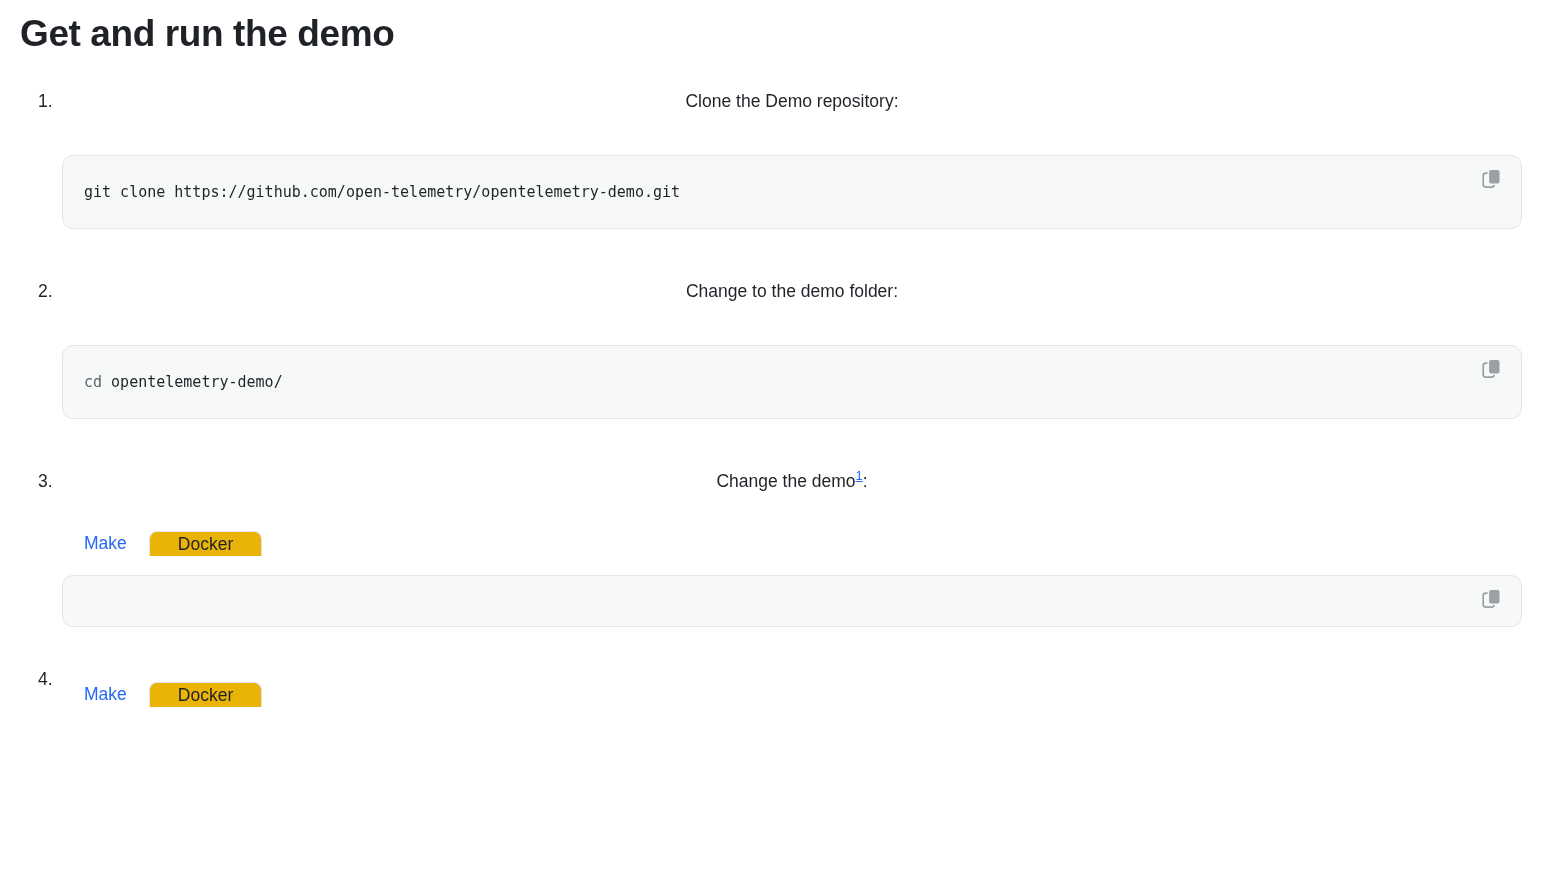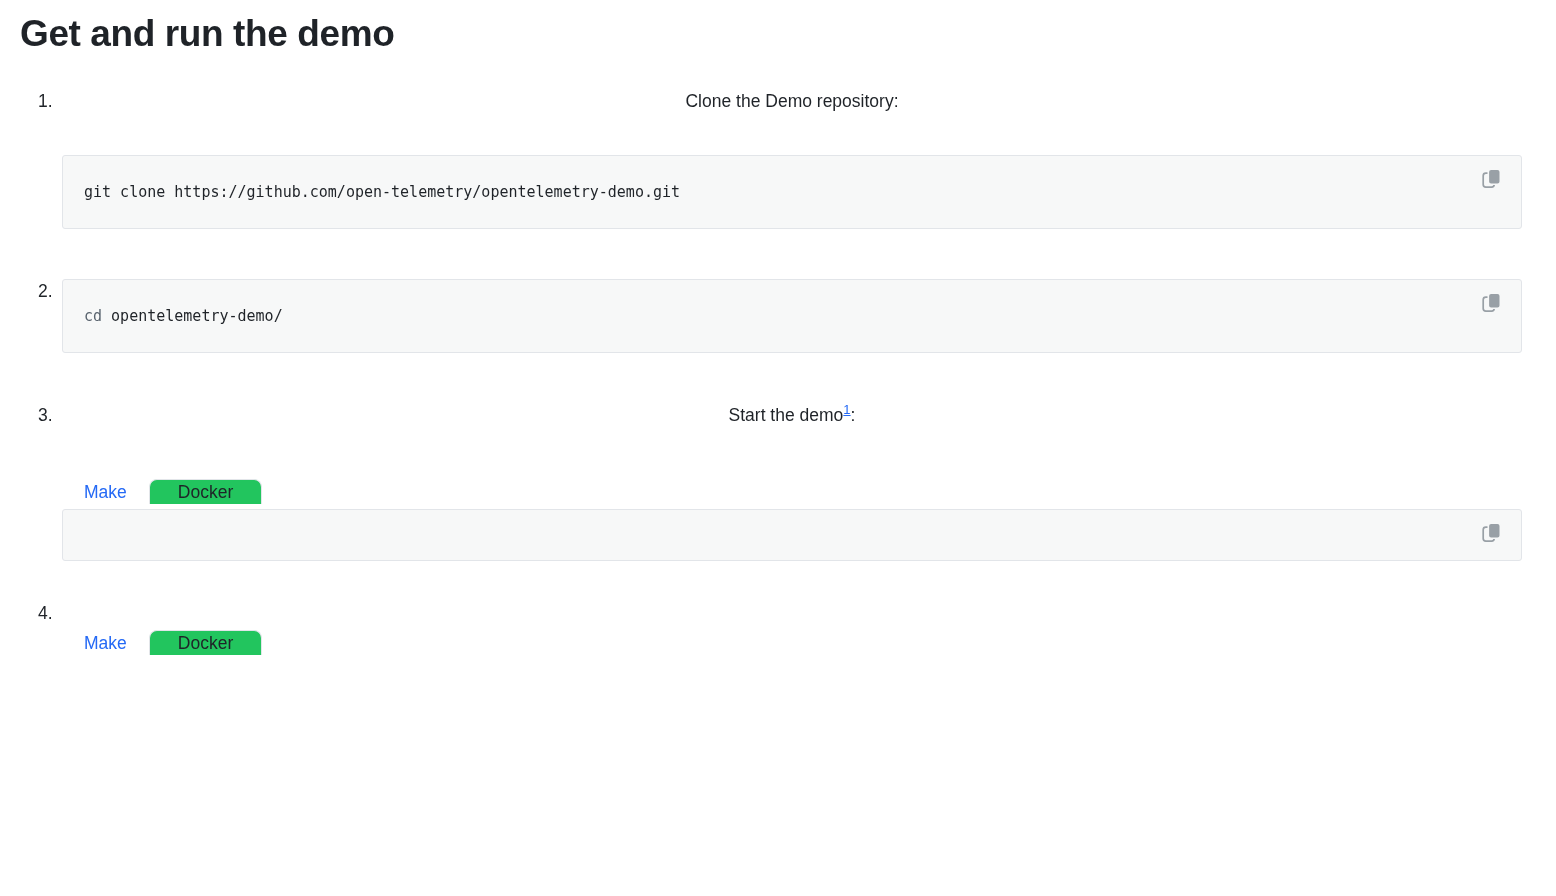--- a/index.html
+++ b/index.html
@@ -45,21 +45,21 @@
   sup.footnote a {
     color: var(--accent-blue, #2469f5);
     text-decoration: underline;
     cursor: pointer;
   }
   .codeblock {
     position: relative;
     margin-top: 42px;
     background: var(--code-bg, #f7f8f8);
     border: 1px solid var(--border, #e3e6ea);
-    border-radius: 3px;
+    border-radius: 11px;
     padding: 25px 70px 25px 21px;
     box-sizing: border-box;
   }
   .codeline {
     font-family: "DejaVu Sans Mono", "Liberation Mono", monospace;
     font-size: 15px;
     line-height: 22px;
     white-space: pre;
     color: var(--text, #1f2328);
   }
@@ -71,36 +71,36 @@
     width: 26px;
     height: 26px;
     background: transparent;
     border: none;
     padding: 2px;
     cursor: pointer;
     line-height: 0;
   }
   .tabs {
     display: flex;
-    align-items: flex-end;
+    align-items: center;
     height: 54px;
     margin-top: 23px;
   }
   .tab {
     display: flex;
     align-items: center;
     font-size: 17.5px;
   }
   .tab.inactive {
     color: var(--accent-blue, #2469f5);
     padding: 0 22px;
     cursor: pointer;
   }
   .tab.active {
-    background: #22c55e;
+    background: #eab308;
     border: 1px solid var(--border, #e0e4e8);
     border-bottom: none;
     border-radius: 8px 8px 0 0;
     padding: 0 28px;
     cursor: pointer;
   }
   .tabs + .codeblock { margin-top: 5px; }
 </style>
 </head>
 <body>
@@ -120,36 +120,37 @@
             <rect x="1.2" y="5.2" width="11" height="14" rx="2.6" fill="none" stroke="#99a0a6" stroke-width="1.7"></rect>
             <rect x="6.3" y="1.2" width="12" height="15" rx="2.8" fill="#99a0a6" stroke="#f7f8f8" stroke-width="1.6"></rect>
           </svg>
         </span>
       </button>
     </div>
   </div>
 
   <div class="step">
     <span class="step-num">2.</span>
+    <p class="step-label">Change to the demo folder:</p>
     <div class="codeblock">
       <div class="codeline"><span class="builtin">cd </span><span>opentelemetry-demo/</span></div>
       <button class="copy-btn" title="">
         <span>
           <svg width="20" height="21" viewBox="0 0 20 21">
             <rect x="1.2" y="5.2" width="11" height="14" rx="2.6" fill="none" stroke="#99a0a6" stroke-width="1.7"></rect>
             <rect x="6.3" y="1.2" width="12" height="15" rx="2.8" fill="#99a0a6" stroke="#f7f8f8" stroke-width="1.6"></rect>
           </svg>
         </span>
       </button>
     </div>
   </div>
 
   <div class="step tight">
     <span class="step-num">3.</span>
-    <p class="step-label"><span>Start the demo</span><sup class="footnote"><a>1</a></sup><span>:</span></p>
+    <p class="step-label"><span>Change the demo</span><sup class="footnote"><a>1</a></sup><span>:</span></p>
     <div class="tabs">
       <div class="tab inactive">Make</div>
       <div class="tab active">Docker</div>
     </div>
     <div class="codeblock">
       <button class="copy-btn" title="">
         <span>
           <svg width="20" height="21" viewBox="0 0 20 21">
             <rect x="1.2" y="5.2" width="11" height="14" rx="2.6" fill="none" stroke="#99a0a6" stroke-width="1.7"></rect>
             <rect x="6.3" y="1.2" width="12" height="15" rx="2.8" fill="#99a0a6" stroke="#f7f8f8" stroke-width="1.6"></rect>

